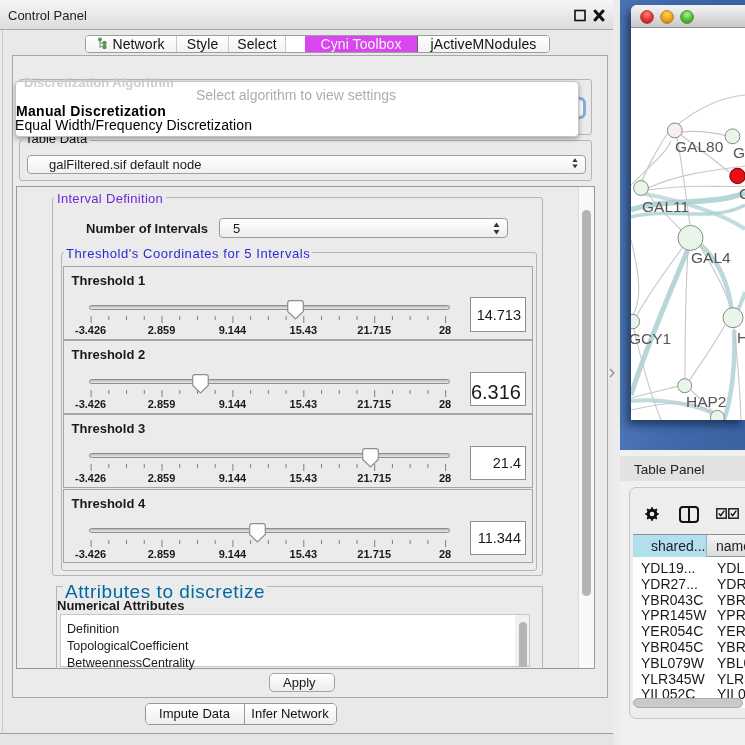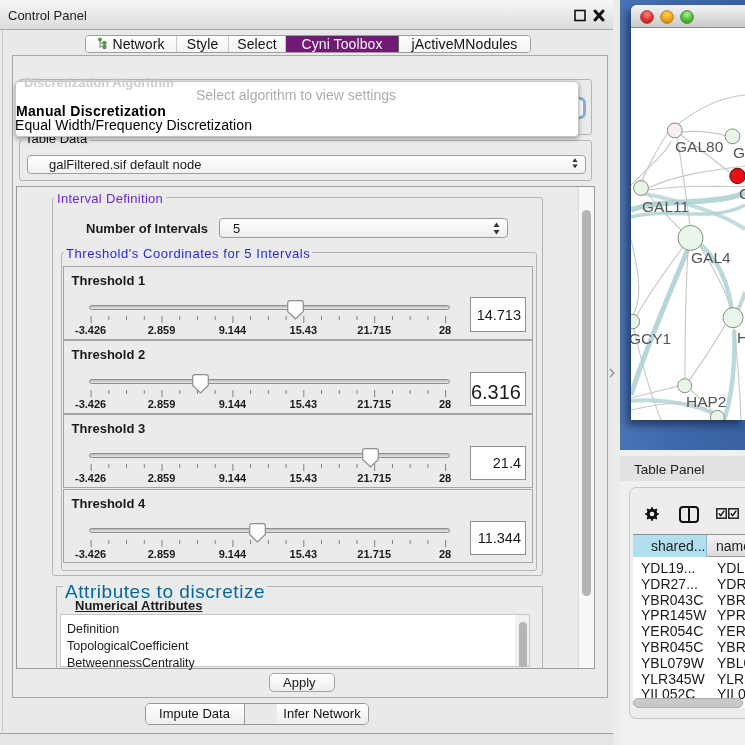--- a/index.html
+++ b/index.html
@@ -28,21 +28,21 @@
         <circle cx="7.5" cy="6" r="2.2" fill="#4d9e4d"></circle>
         <circle cx="7.5" cy="10" r="2.2" fill="#4d9e4d"></circle>
       </svg>Network</div>
   <div class="seg" style="width:51px;">Style</div>
   <div class="seg" style="width:56px;">Select</div>
   <div class="seg sel" style="width:112px;">Cyni Toolbox</div>
   <div class="seg" style="width:131px;border-right:none;">jActiveMNodules</div>
 </div>
 <style>
  .seg{display:flex;align-items:center;justify-content:center;font-size:14px;letter-spacing:0.1px;color:#111;border-right:1px solid #c9c9c9;background:linear-gradient(#ffffff,#f2f2f2);}
- .seg.sel{background:#701a75;color:#f2f2f2;border-right:1px solid #666;}
+ .seg.sel{background:#d946ef;color:#f2f2f2;border-right:1px solid #666;margin-left:19px;}
 </style>
 
 <div class="abs" style="left:11.5px;top:55px;width:596px;height:642.5px;border:1px solid #a8a8a8;background:#ebebeb;"></div>
 
 <div class="abs" style="left:19px;top:79px;width:573px;height:56px;border:1px solid #b5b5b5;border-radius:3px;"></div>
 
 <div class="abs" style="left:568px;top:97px;width:18px;height:22px;border:3px solid #82aede;border-radius:6px;background:#fff;"></div>
 
 <div class="abs" id="popup" style="left:15px;top:81px;width:564px;height:56px;background:#fff;border:1px solid #c4c4c4;border-radius:4px;box-shadow:0 2px 5px rgba(0,0,0,0.35);z-index:40;"></div>
 <div class="txt" style="left:24px;top:74.5px;font-size:13px;font-weight:bold;color:#cdcdcd;z-index:41;">Discretization Algorithm</div>
@@ -218,34 +218,34 @@
 <div class="txt" style="left:303.3px;top:547.6px;font-size:11px;font-weight:bold;transform:translateX(-50%);">15.43</div>
 <div class="txt" style="left:374.2px;top:547.6px;font-size:11px;font-weight:bold;transform:translateX(-50%);">21.715</div>
 <div class="txt" style="left:445.1px;top:547.6px;font-size:11px;font-weight:bold;transform:translateX(-50%);">28</div>
 <svg class="abs" style="left:248.7px;top:523.4px;" width="17" height="20" viewBox="0 0 17 20">
     <path d="M3 0.7 L14 0.7 Q16.3 0.7 16.3 3 L16.3 11.5 L8.5 19 L0.7 11.5 L0.7 3 Q0.7 0.7 3 0.7 Z" fill="#fdfdfd" stroke="#8e8e8e" stroke-width="1.2"></path>
   </svg>
 <div class="abs" style="left:470px;top:520.8px;width:55.5px;height:34.3px;background:#fff;border:1px solid #8f8f8f;"></div>
 <div class="txt" style="left:470px;top:530.1px;width:51px;font-size:14.5px;text-align:right;">11.344</div>
 <div class="abs" style="left:56px;top:586px;width:486.5px;height:83px;border:1px solid #b5b5b5;border-bottom:none;"></div>
 <div class="txt" style="left:63px;top:580.5px;font-size:19px;letter-spacing:0.55px;color:#0369a1;background:#ebebeb;padding:0 2px;">Attributes to discretize</div>
-<div class="txt" style="left:75px;top:598px;font-size:13px;font-weight:bold;text-decoration:underline;">Numerical Attributes</div>
+<div class="txt" style="left:57px;top:598px;font-size:13px;font-weight:bold;">Numerical Attributes</div>
 <div class="abs" style="left:60px;top:614px;width:469.5px;height:53px;background:#fff;border:1px solid #c6c6c6;"></div>
 <div class="abs" style="left:515px;top:615px;width:14px;height:51px;background:#f1f1f1;"></div>
 <div class="abs" style="left:518.5px;top:621.5px;width:8px;height:45px;background:#b5b5b5;border-radius:4px 4px 0 0;"></div>
 <div class="txt" style="left:67px;top:622.4px;font-size:12.5px;">Definition</div>
 <div class="txt" style="left:67px;top:639.2px;font-size:12.5px;">TopologicalCoefficient</div>
 <div class="txt" style="left:67px;top:655.9px;font-size:12.5px;">BetweennessCentrality</div>
 
 <div class="abs" style="left:269px;top:673px;width:66px;height:19px;background:linear-gradient(#ffffff,#ececec);border:1px solid #a3a3a3;border-radius:5px;"></div>
 <div class="txt" style="left:283px;top:675px;font-size:13px;">Apply</div>
 
 <div class="abs" id="bottabs" style="left:144.5px;top:702.5px;height:22px;display:flex;border:1px solid #969696;border-radius:5px;overflow:hidden;">
   <div class="bseg" style="width:98px;">Impute Data</div>
-  <div class="bseg" style="width:91px;border-right:none;margin-left:32px;">Infer Network</div>
+  <div class="bseg" style="width:91px;border-right:none;">Infer Network</div>
 </div>
 <style>
  .bseg{display:flex;align-items:center;justify-content:center;font-size:13px;color:#111;border-right:1px solid #9a9a9a;background:linear-gradient(#ffffff,#eeeeee);}
  .bseg.bsel{background:#7a7a7a;color:#d4d4d4;}
 </style>
 
 <div class="abs" style="left:614px;top:0;width:6px;height:745px;background:#ececec;"></div>
 <svg class="abs" style="left:608px;top:368px;" width="8" height="10" viewBox="0 0 8 10">
     <path d="M2 1 L6 5 L2 9" fill="none" stroke="#8a8a8a" stroke-width="1.2"></path>
   </svg>

